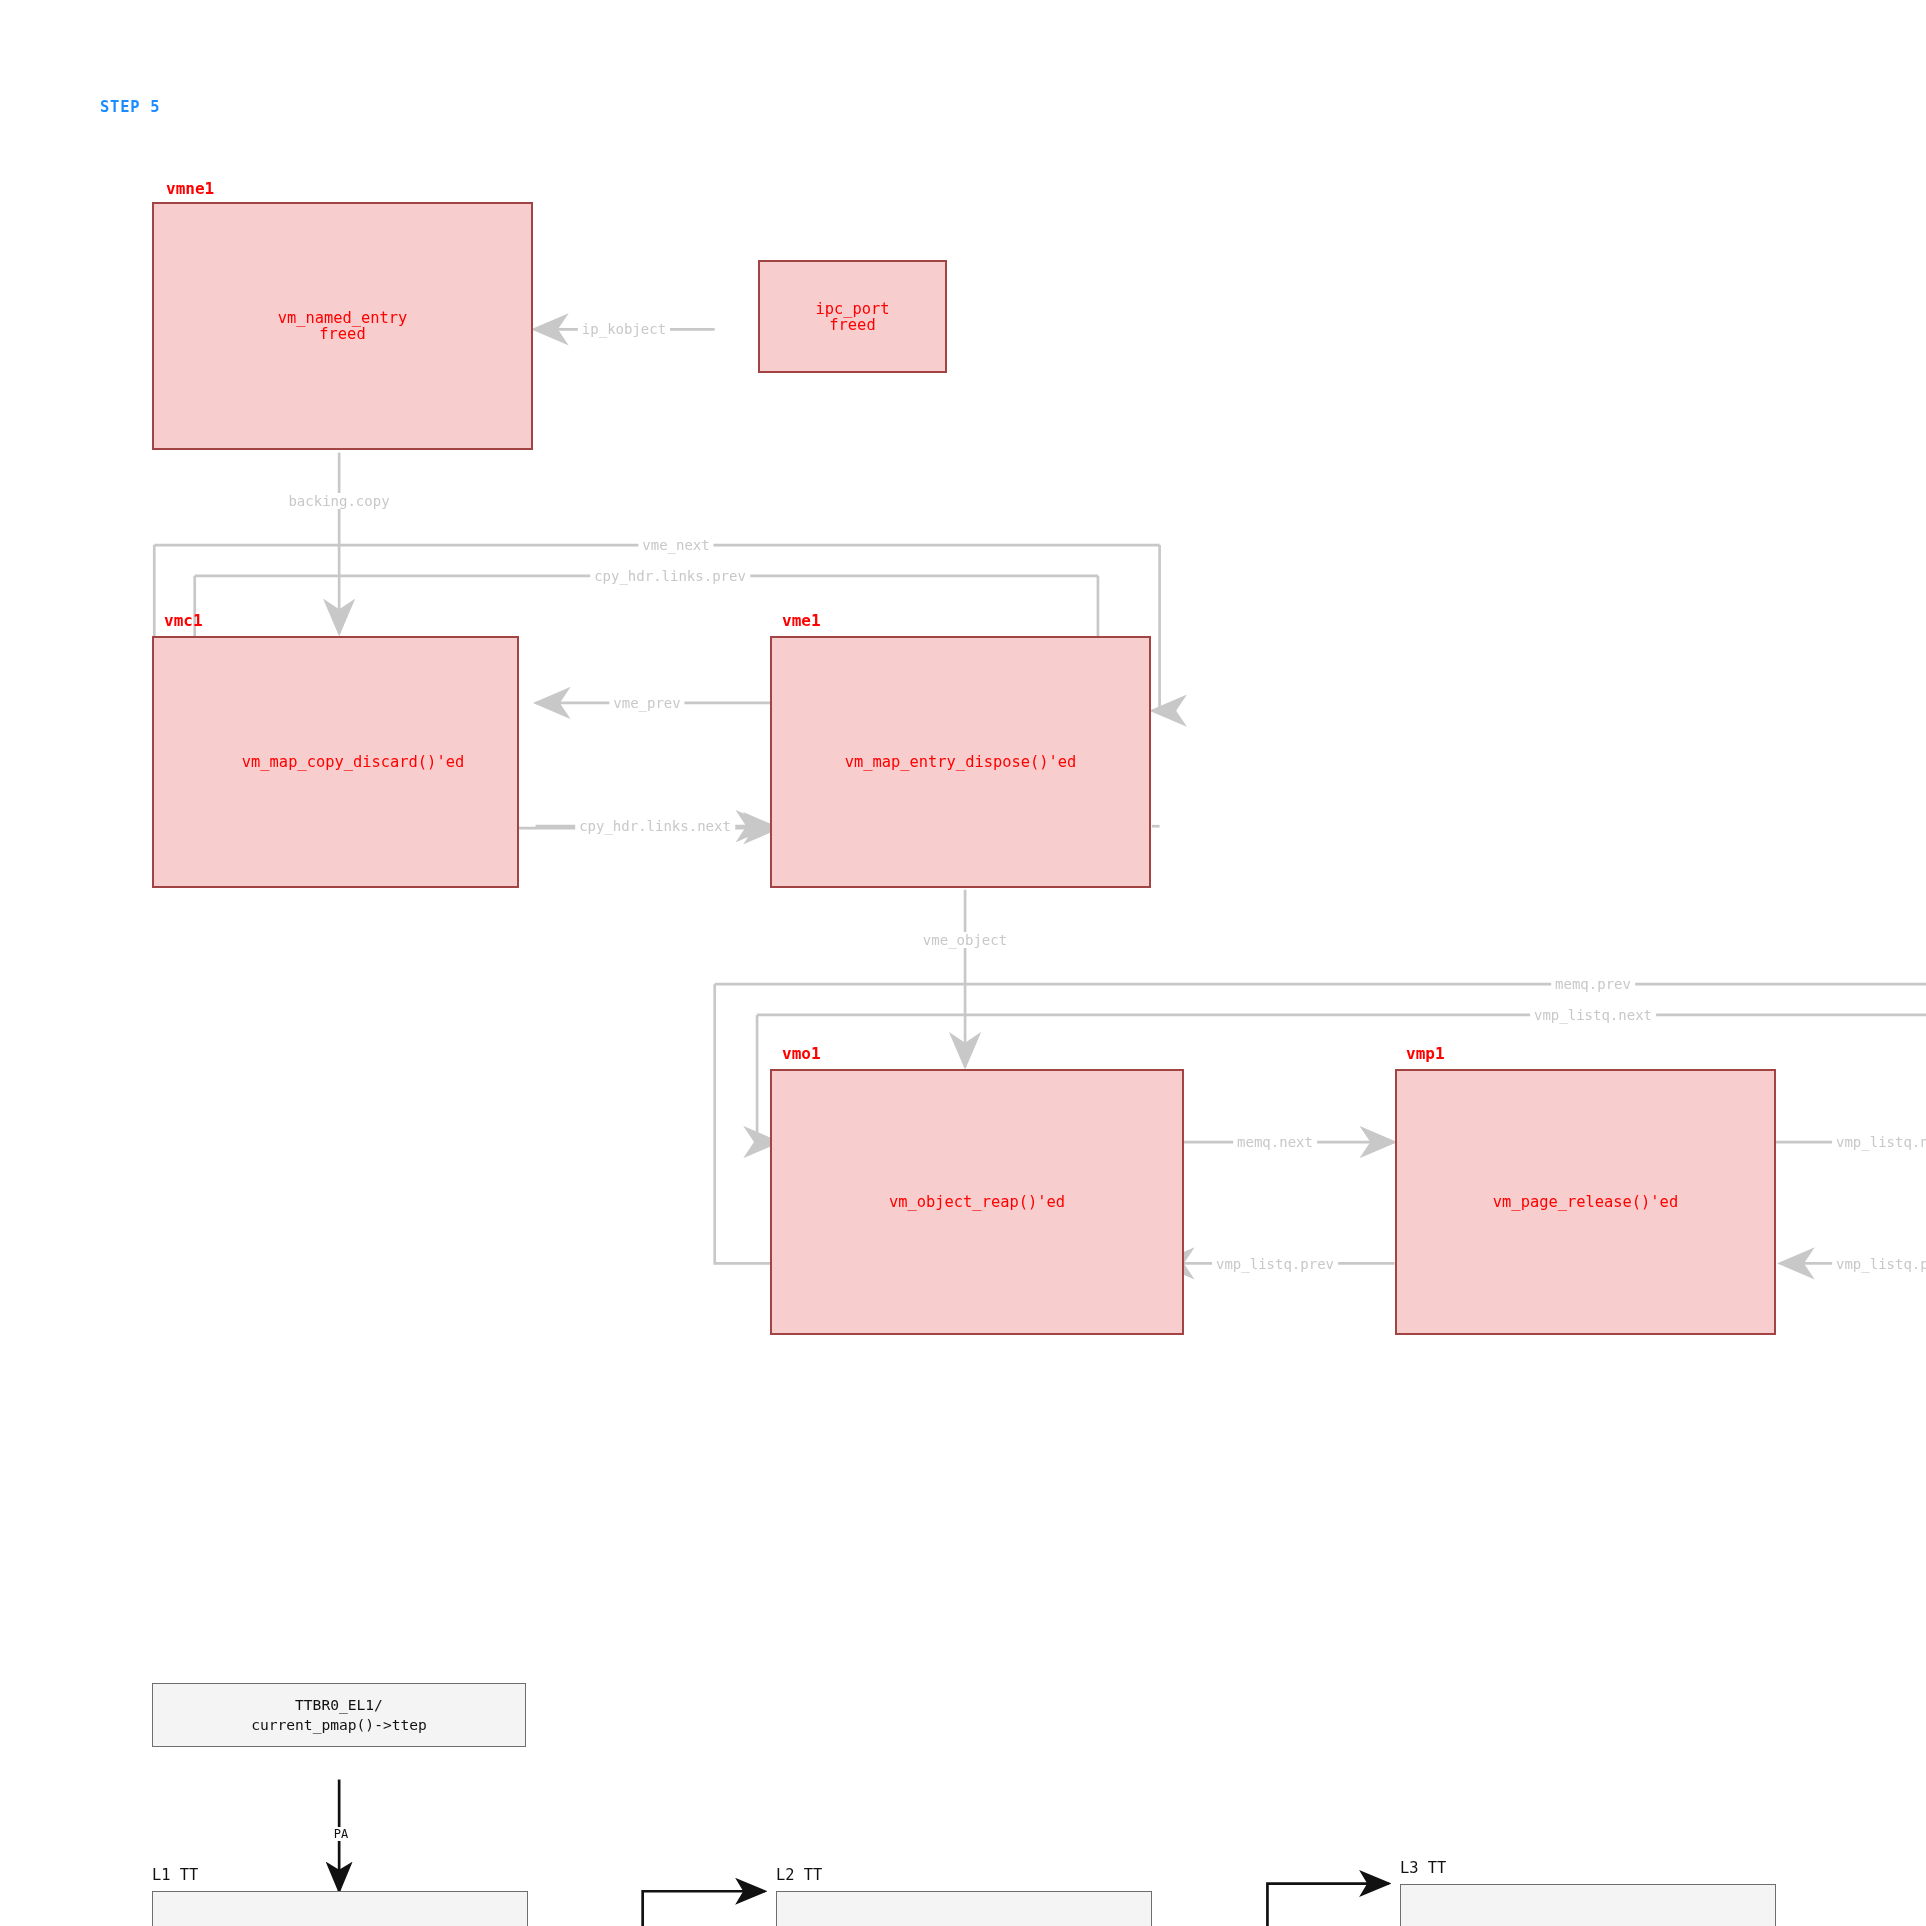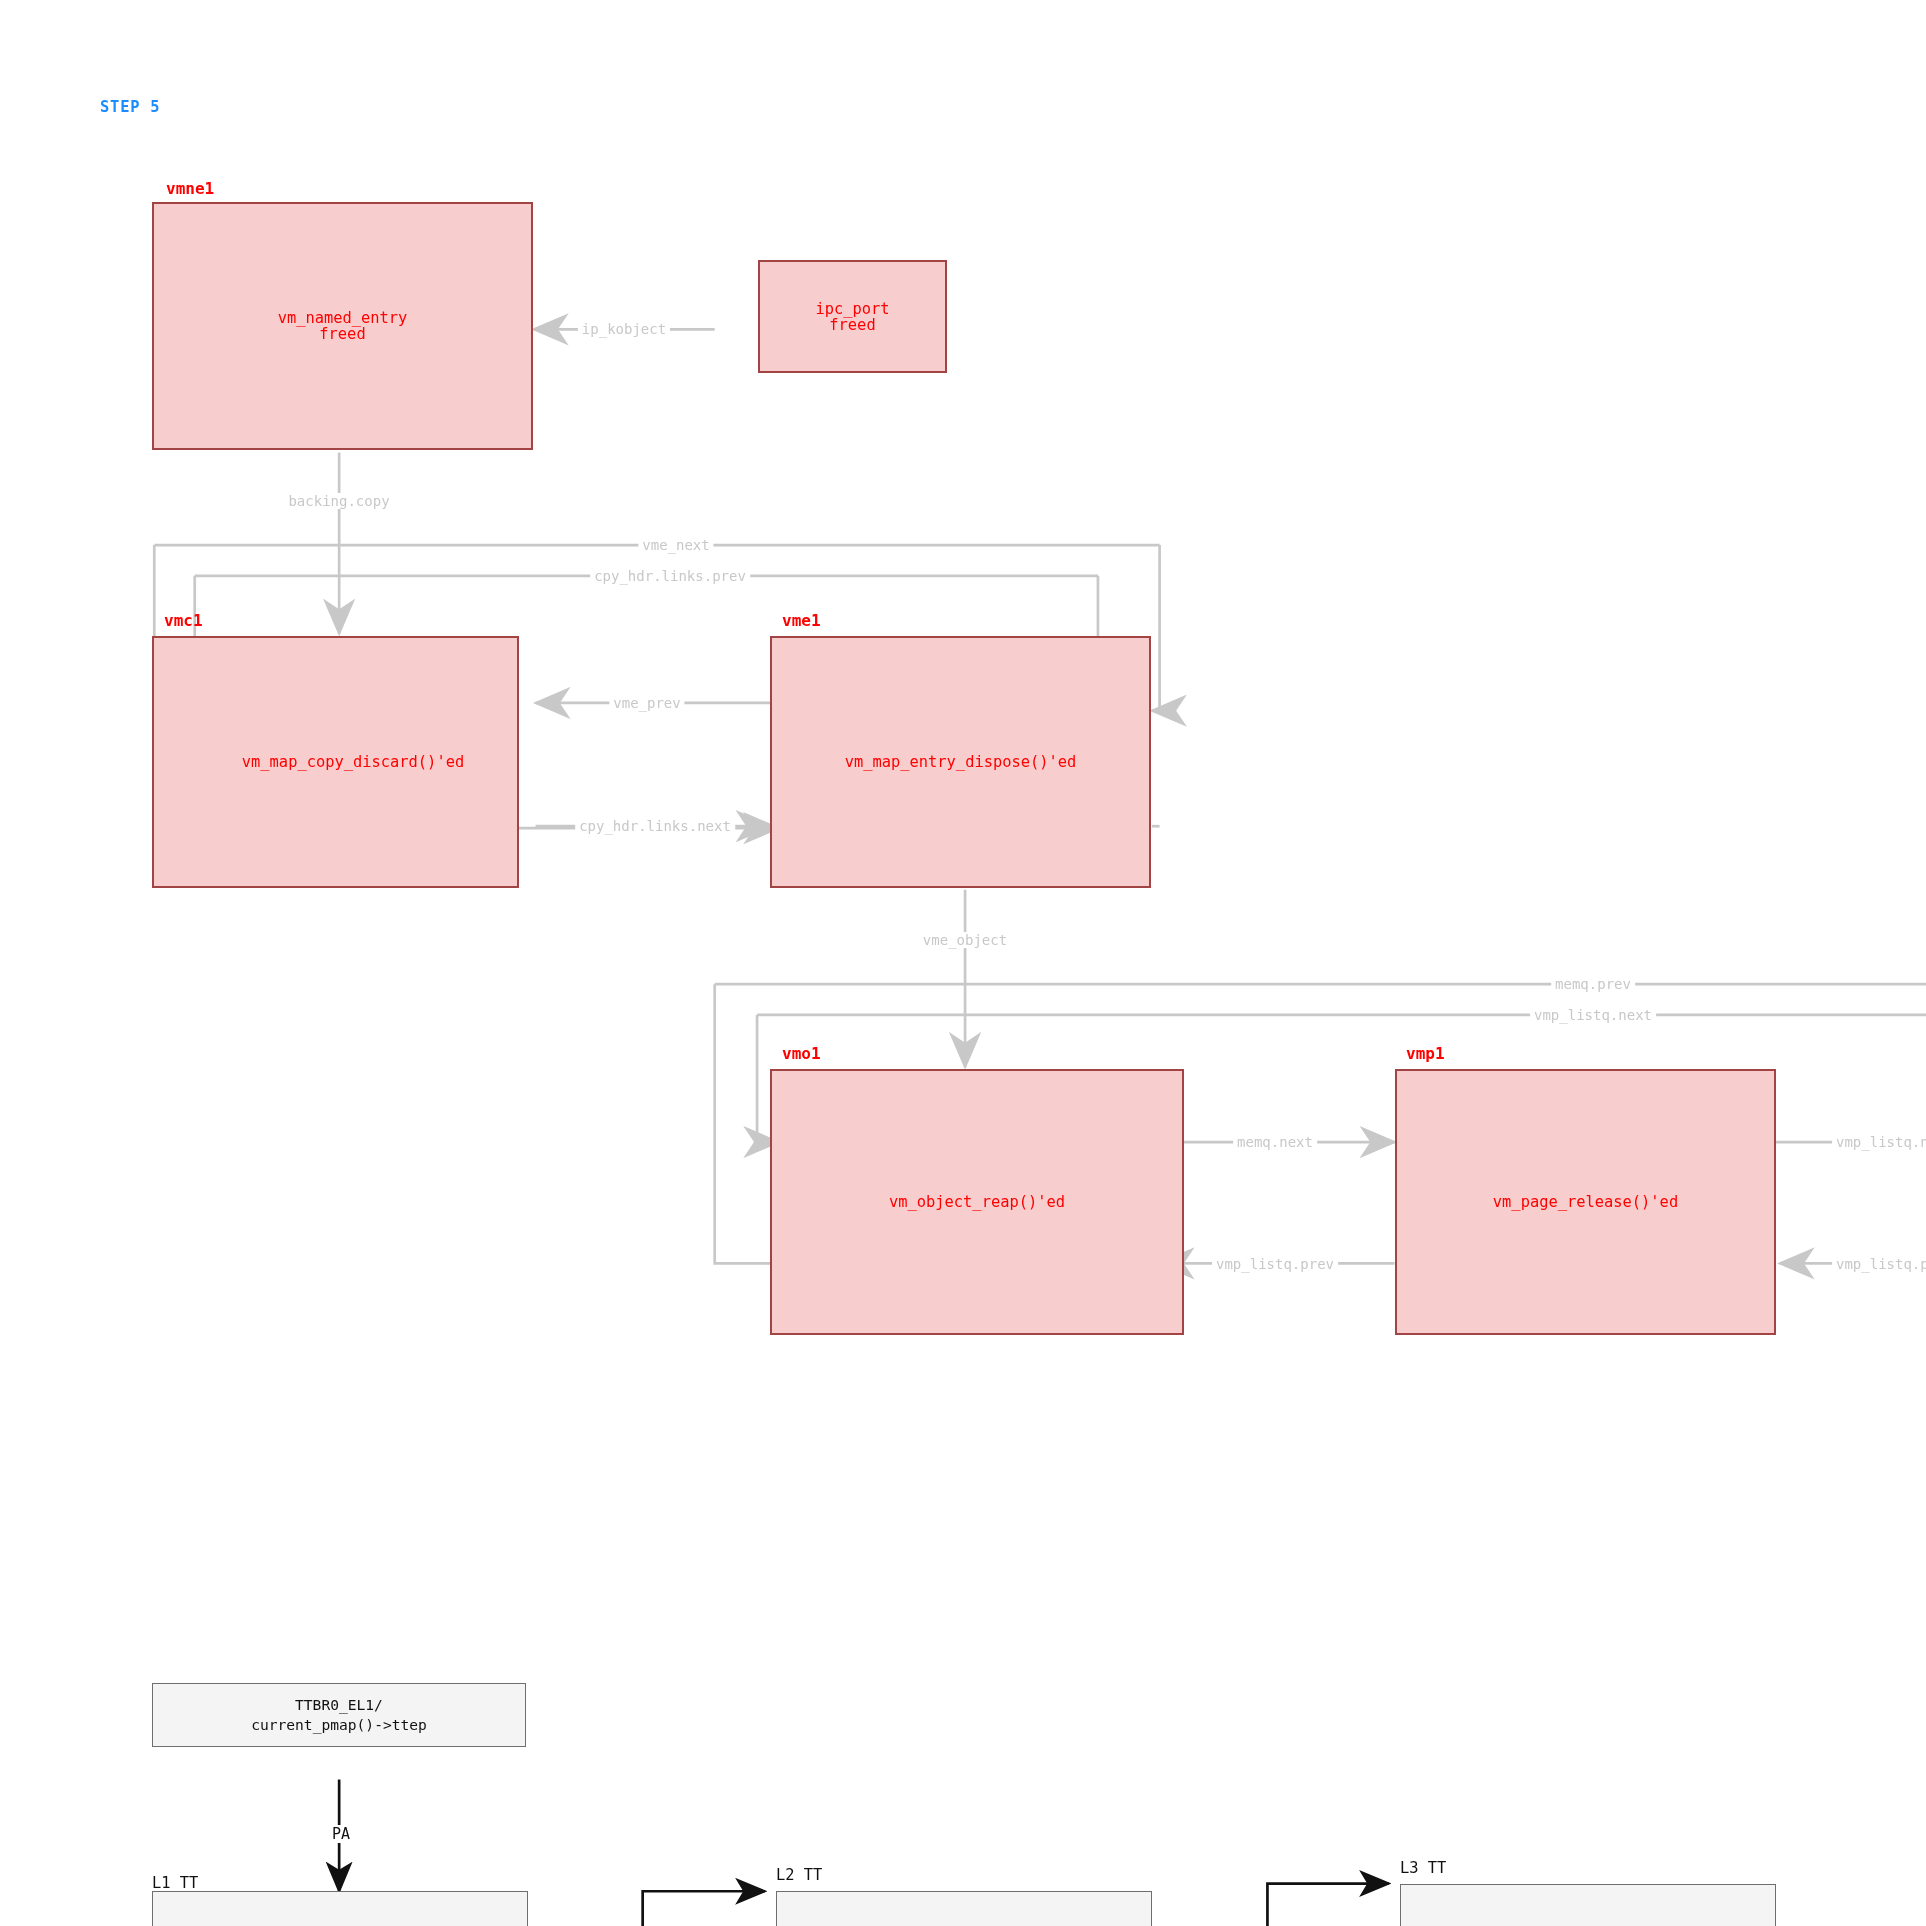--- a/index.html
+++ b/index.html
@@ -109,21 +109,21 @@
     color: #c8c8c8;
     font-size: 14px;
     white-space: pre;
     background: #ffffff;
     padding: 0 3.9px;
     transform: translate(-50%, -50%);
   }
   .plabel {
     position: absolute;
     color: #111111;
-    font-size: 15px;
+    font-size: 12px;
     white-space: pre;
     background: #ffffff;
     padding: 0 3.9px;
     transform: translate(-50%, -50%);
   }
 </style>
 </head>
 <body>
 
 <div id="page">
@@ -238,21 +238,21 @@
   <div class="elabel" style="left:1895px; top:1142px;">vmp_listq.next</div>
   <div class="elabel" style="left:1895px; top:1264px;">vmp_listq.prev</div>
 
 
   <div class="ttbr" style="left:152px; top:1683px; width:374px; height:64px;">
     <span>TTBR0_EL1/
 current_pmap()-&gt;ttep</span>
   </div>
   <div class="plabel" style="left:341px; top:1834px;">PA</div>
 
-  <div class="tt-tag" style="left:152px; top:1866px;margin-top:8px;">L1 TT</div>
+  <div class="tt-tag" style="left:152px; top:1866px;">L1 TT</div>
   <div class="tt" style="left:152px; top:1891px; width:376px; height:304px;">
     <div class="tt-row">...</div>
 
   </div>
 
   <div class="tt-tag" style="left:776px; top:1866px;">L2 TT</div>
   <div class="tt" style="left:776px; top:1891px; width:376px; height:304px;">
     <div class="tt-row">...</div>
 
   </div>

